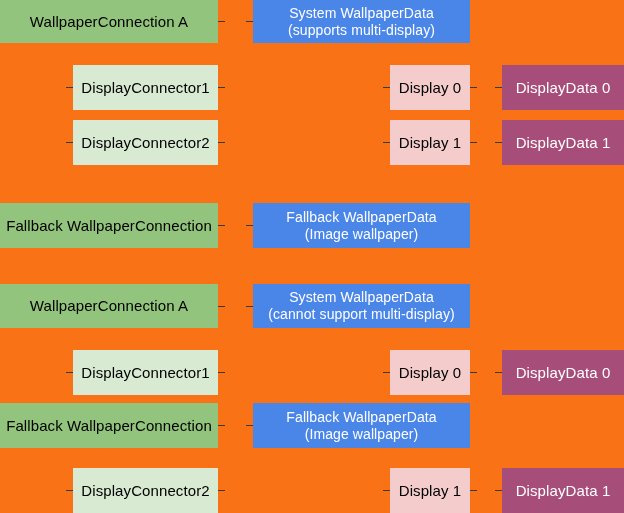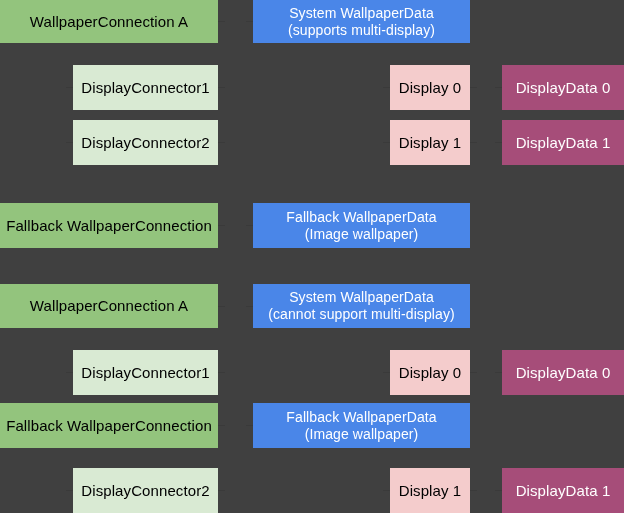--- a/index.html
+++ b/index.html
@@ -10,21 +10,21 @@
   body {
     width: 624px;
     height: 513px;
     overflow: hidden;
     font-family: "Liberation Sans", sans-serif;
   }
   #stage {
     position: relative;
     width: 624px;
     height: 513px;
-    background: #404040;
+    background: #f97316;
   }
   .node {
     position: absolute;
     box-sizing: border-box;
     display: flex;
     align-items: center;
     justify-content: center;
     text-align: center;
     line-height: 1.18;
     letter-spacing: 0.1px;

